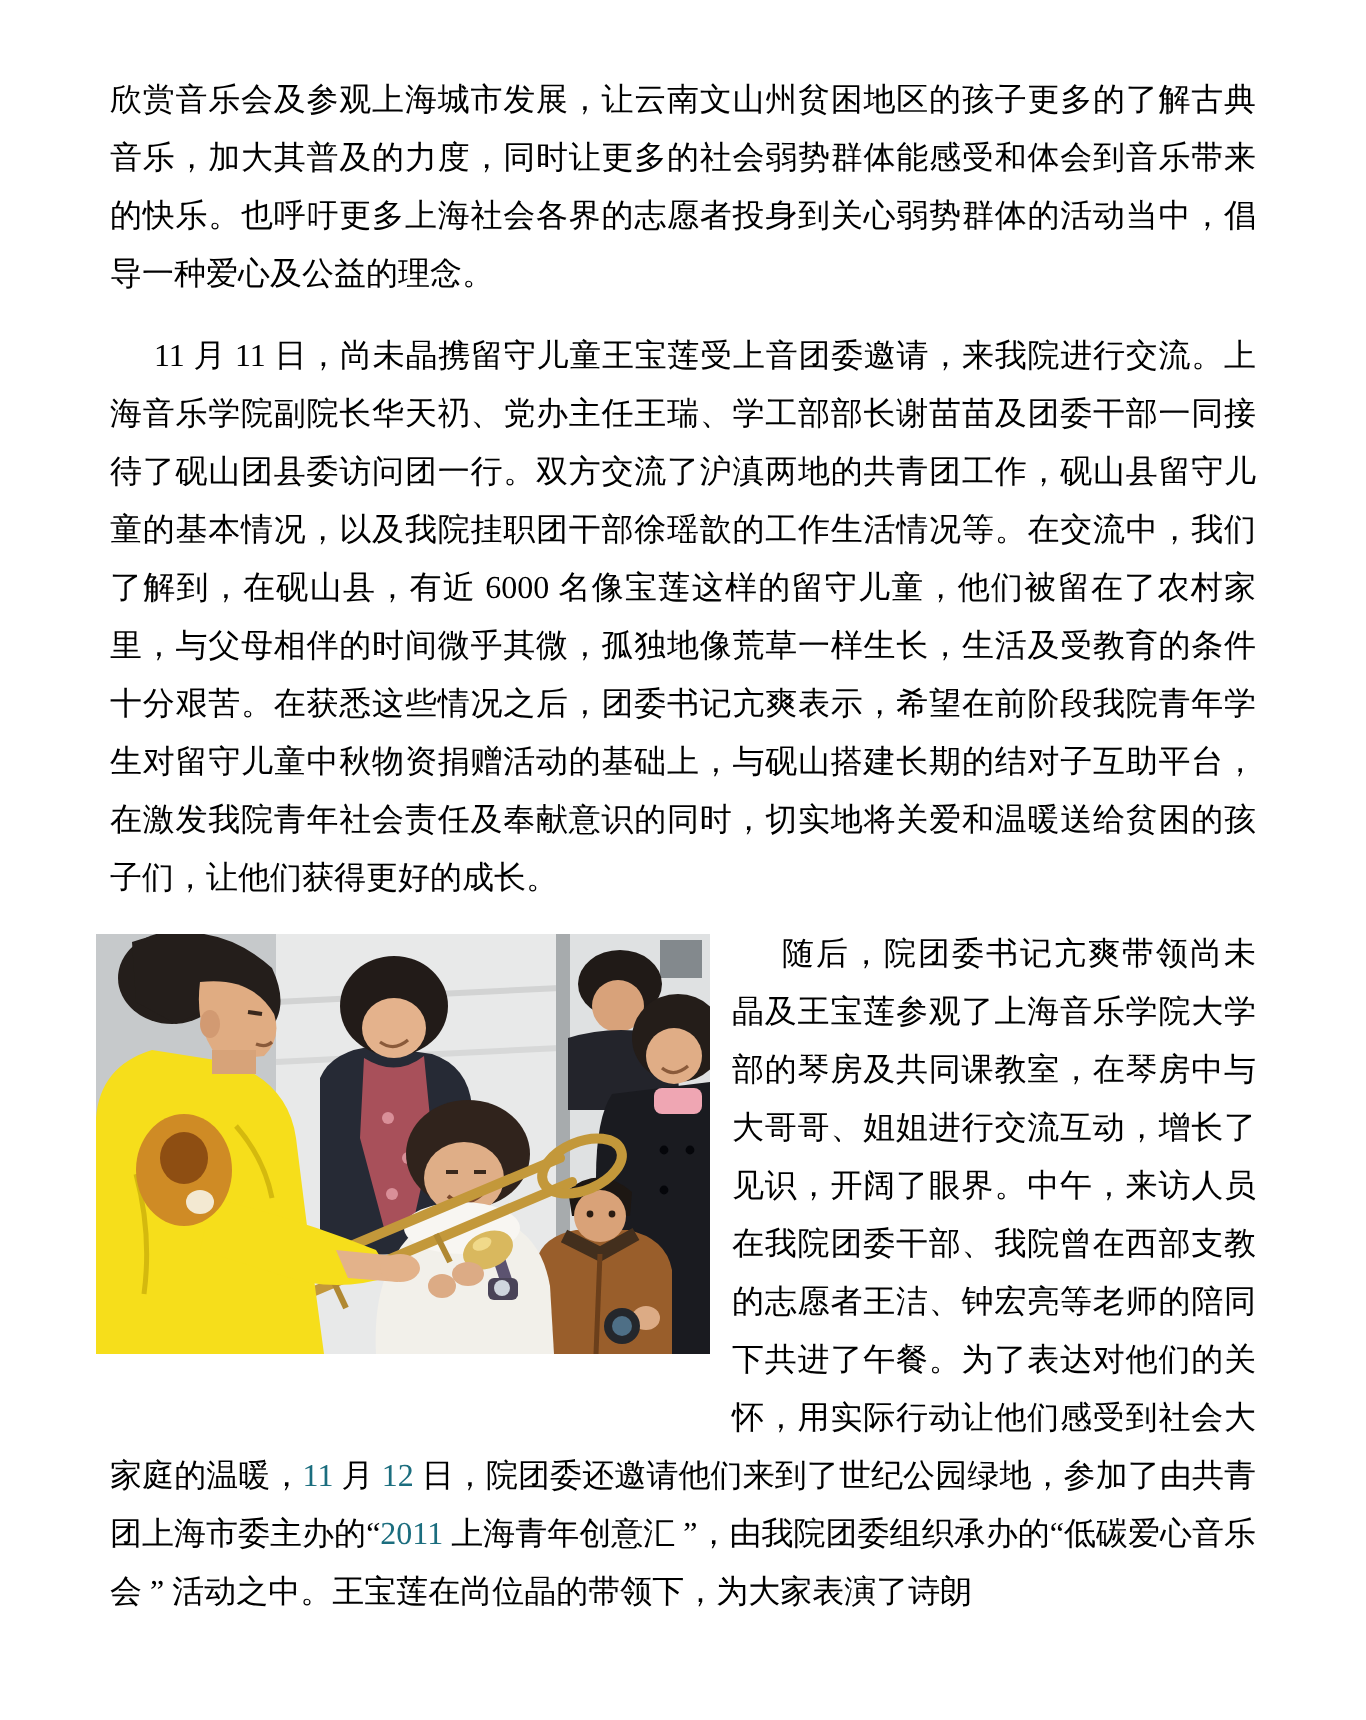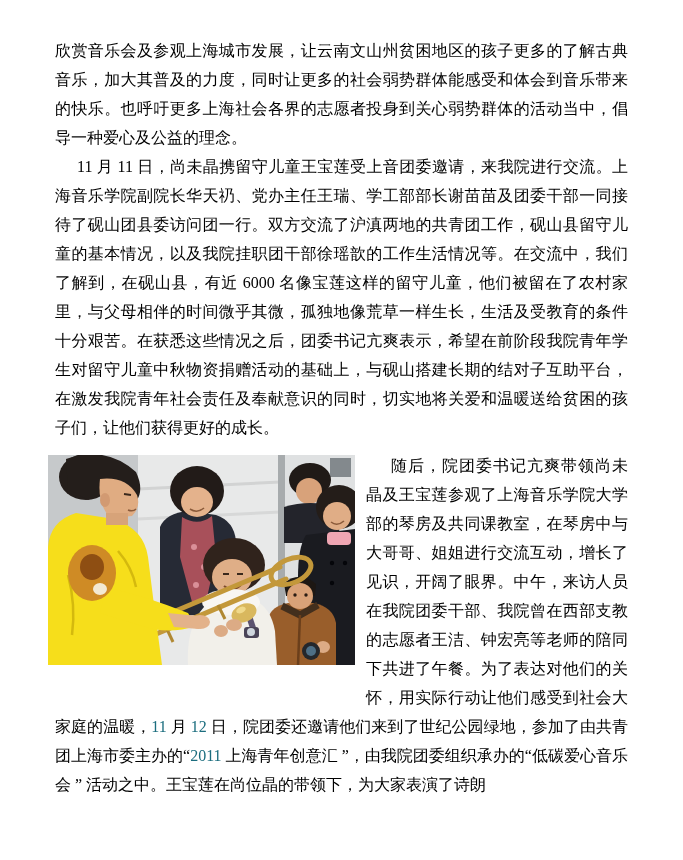--- a/index.html
+++ b/index.html
@@ -14,21 +14,21 @@
     padding: 36px 55px 10px 55px;
   }
   .para {
     margin: 0;
     font-size: 16px;
     line-height: 29px;
     text-align: justify;
     text-justify: inter-ideograph;
   }
   .para.indent { text-indent: 22px; }
-  #p2 { margin-top: 0; }
+  #p2 { margin-top: 12px; }
   #p3 { margin-top: 9px; text-indent: 25px; font-family: Liberation Serif, serif; }
   .seg-accent { color: #1b6d7e; }
   .photo-wrap {
     float: left;
     width: 307px; height: 210px;
     margin: 4px 11px 24px -7px;
     overflow: hidden;
   }
   .photo-wrap svg { display: block; width: 307px; height: 210px; }
 </style>

